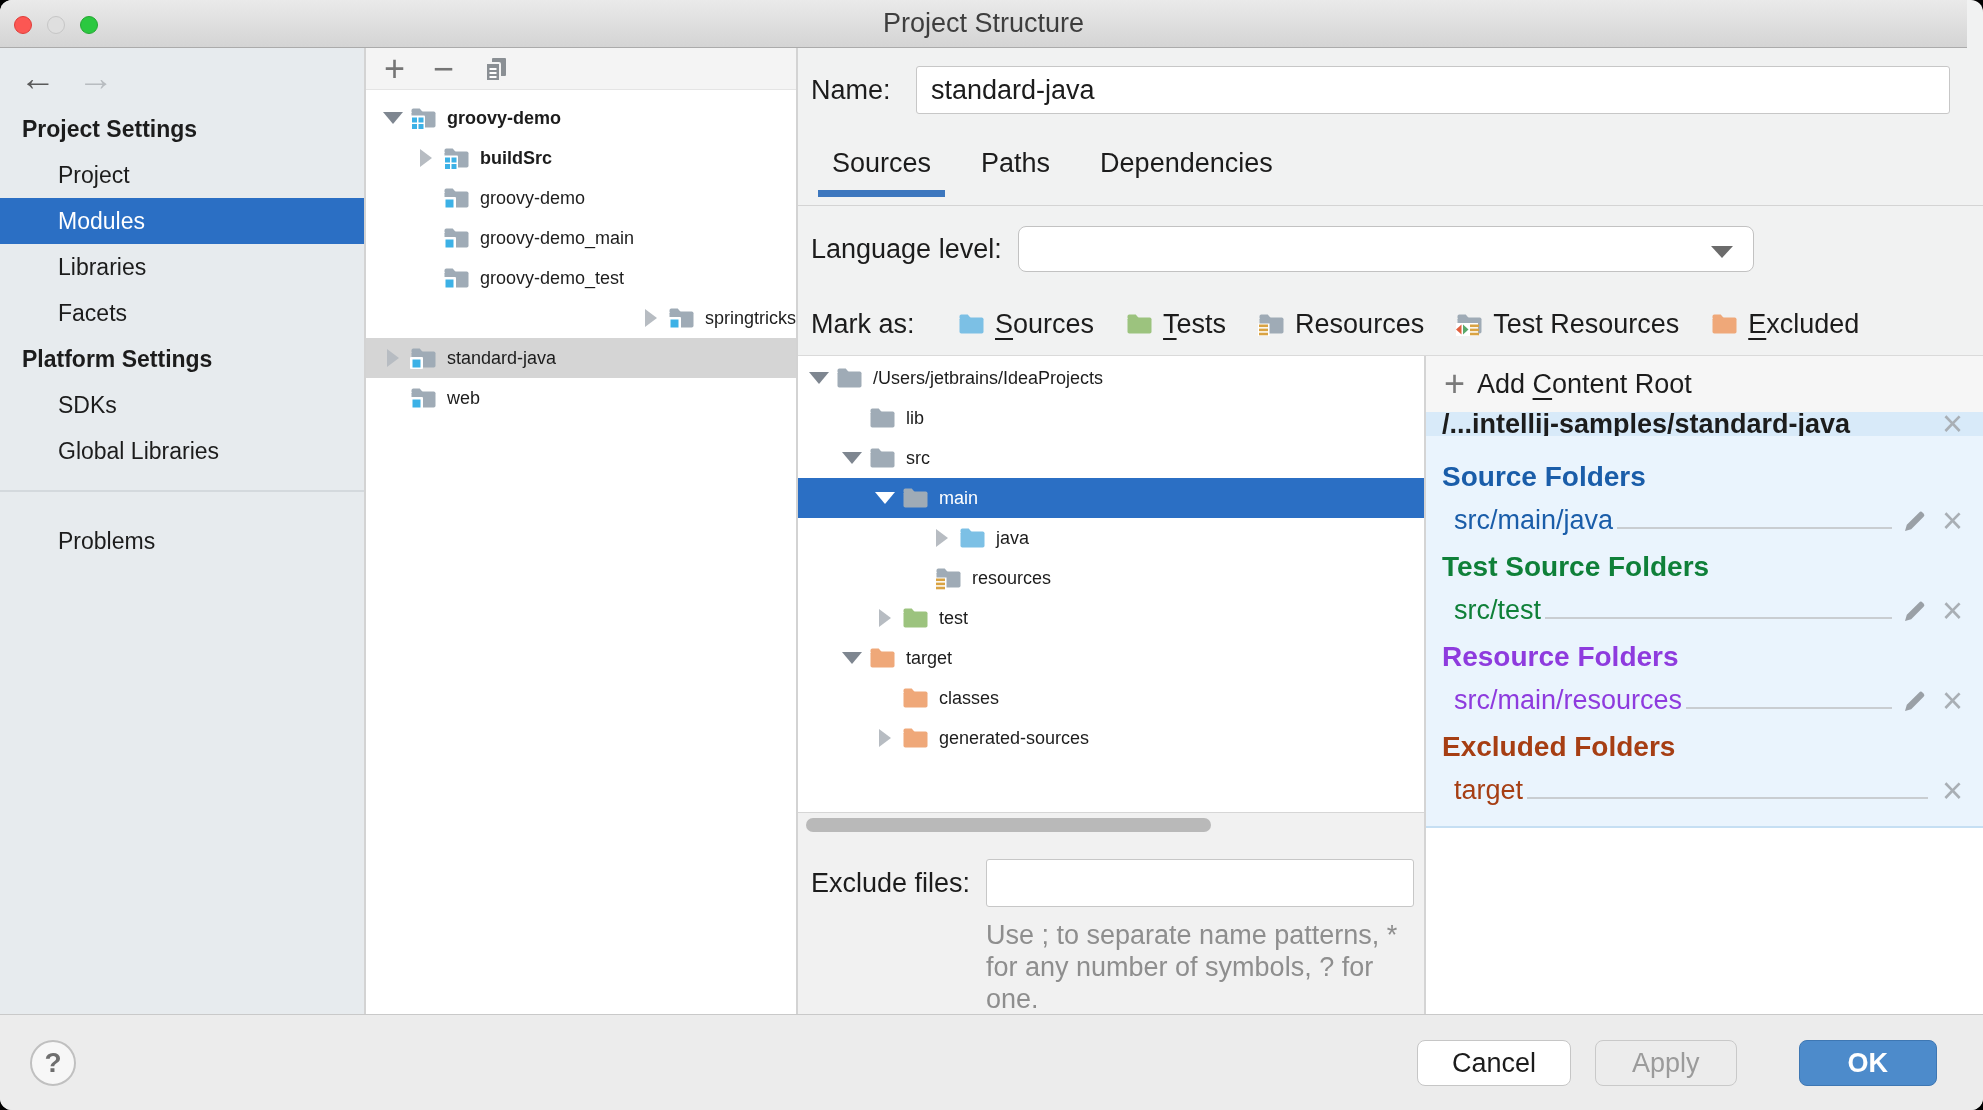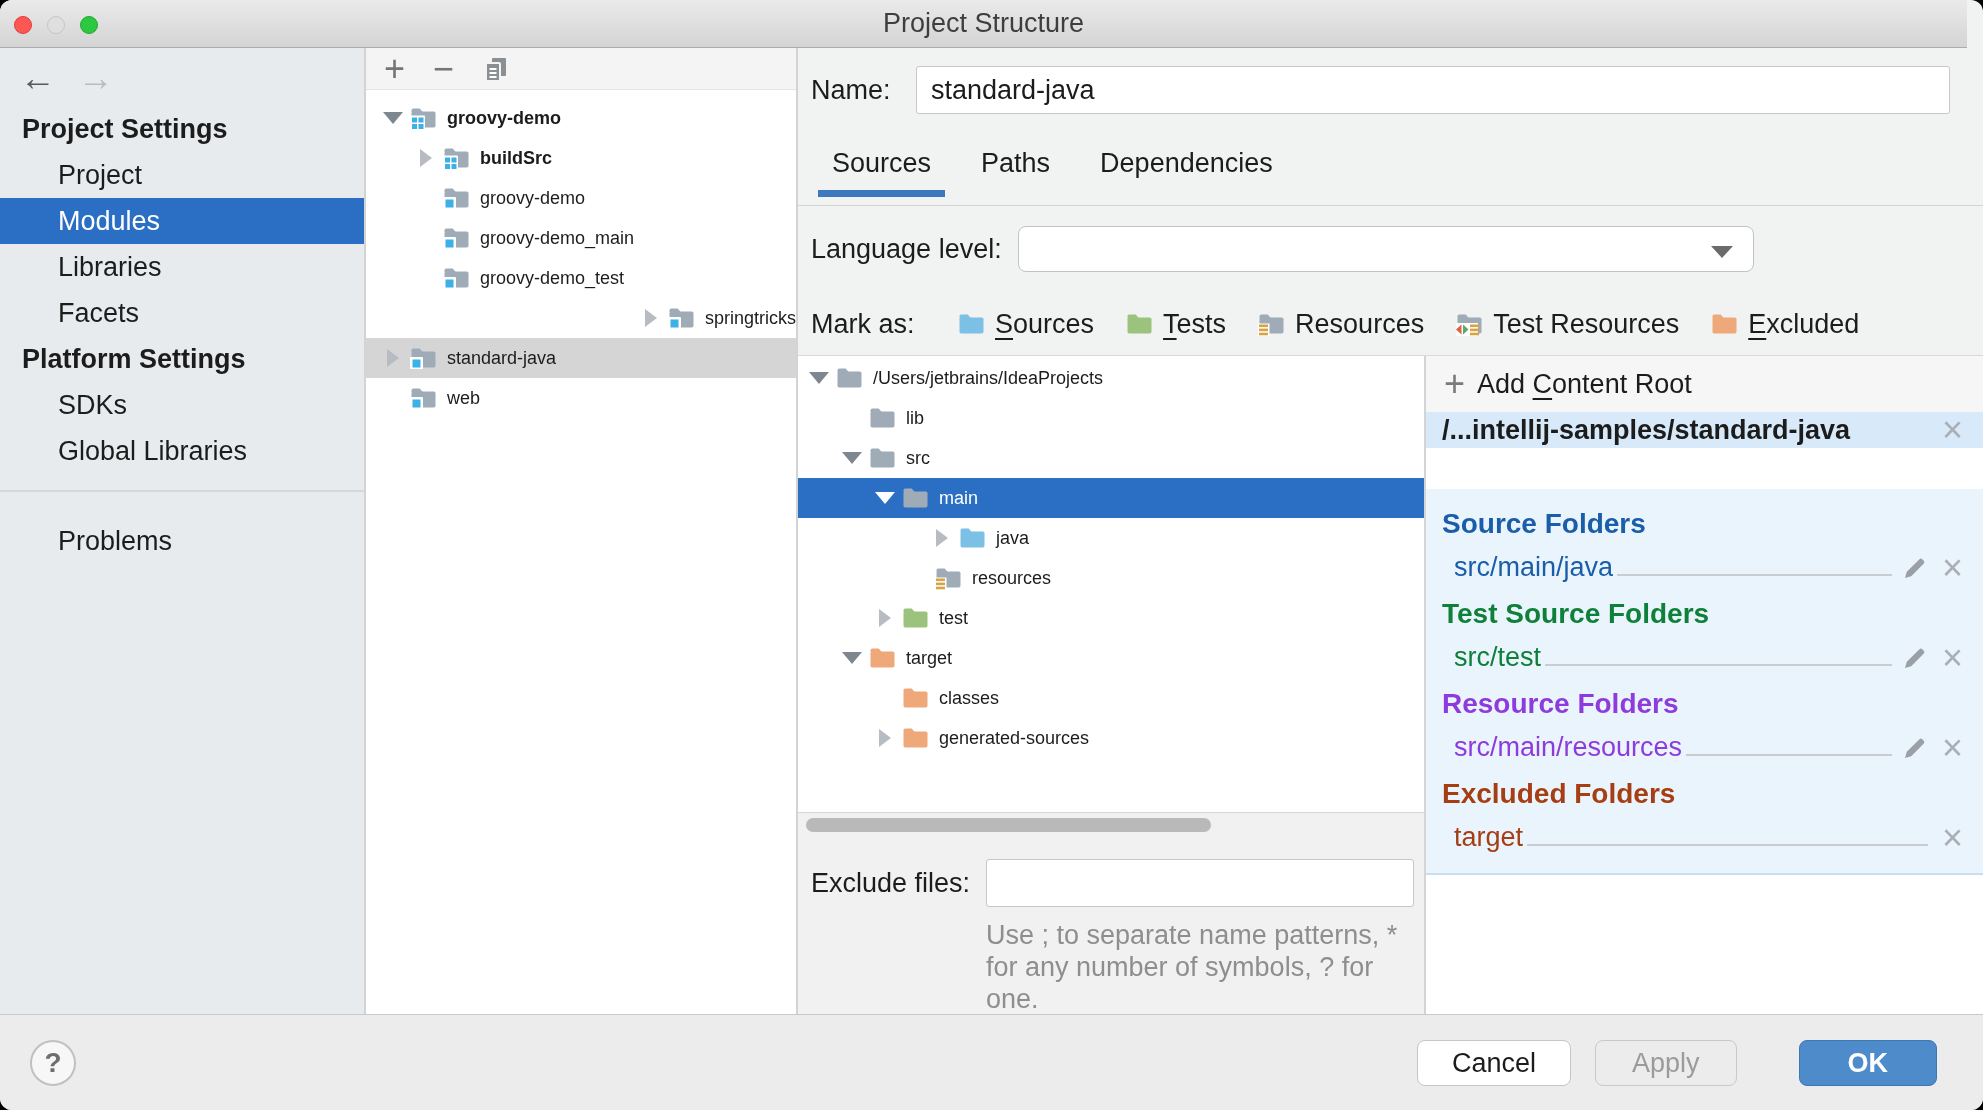--- a/index.html
+++ b/index.html
@@ -18,21 +18,21 @@
   .light.green{background:#2BC840;border:1px solid #24A732;}
   
   .body{position:absolute;top:48px;left:0;right:0;bottom:96px;display:flex;}
   
   .sidebar{width:366px;background:#E7EBEE;border-right:2px solid #D3D3D3;flex:none;}
   .side-arrows{height:46px;padding:14px 0 0 20px;display:flex;gap:22px;align-items:center;}
   .navarrow{font-size:36px;line-height:34px;}
   .navarrow.back{color:#5A5A5A;}
   .navarrow.fwd{color:#B8BCC0;}
   .side-list{margin-top:12px;}
-  .srow{height:46px;display:flex;align-items:center;padding-left:58px;font-size:27px;}
+  .srow{height:46px;display:flex;align-items:center;padding-left:58px;font-size:23px;}
   .srow.header{padding-left:22px;font-weight:bold;}
   .srow.selected{background:#2B6FC4;color:#fff;}
   .srow.divider{height:2px;background:#D4D9DD;margin:16px 0 26px 0;padding:0;}
   
   .modules-panel{width:432px;background:#fff;border-right:2px solid #D3D3D3;flex:none;
     display:flex;flex-direction:column;}
   .mod-toolbar{height:42px;background:#F4F4F4;border-bottom:1px solid #E4E4E4;
     display:flex;align-items:center;gap:28px;padding-left:18px;flex:none;}
   .tbtn{color:#757575;font-size:36px;line-height:30px;display:flex;align-items:center;}
   .mod-tree{padding-top:8px;}
@@ -79,24 +79,24 @@
   .hthumb{width:405px;height:14px;border-radius:7px;background:#B9B9B9;}
   .exclude-area{flex:1;position:relative;}
   .exclude-row{position:absolute;top:22px;left:13px;right:10px;display:flex;align-items:center;}
   .exclude-row .flabel{width:175px;flex:none;}
   .exclude-row .text-input{flex:1;}
   .hint{position:absolute;top:82px;left:188px;width:450px;}
   .hint-line{font-size:27px;line-height:32px;color:#8E8E8E;}
   .content-panel{flex:1;background:#fff;border-left:2px solid #D4D4D4;display:flex;flex-direction:column;}
   .add-root{height:56px;background:#F6F6F6;display:flex;align-items:center;padding-left:18px;font-size:27px;flex:none;}
   .plusglyph{color:#7A7A7A;font-size:36px;margin-right:12px;line-height:30px;}
-  .root-header{height:36px;background:#D8EAF9;display:flex;align-items:center;padding:0 16px;flex:none;}
+  .root-header{height:24px;background:#D8EAF9;display:flex;align-items:center;padding:0 16px;flex:none;}
   .root-path{font-weight:bold;font-size:27px;flex:1;}
   .xmark{color:#A9AFB5;font-size:36px;line-height:30px;padding:0 4px;}
-  .root-body{background:#EAF4FD;border-bottom:2px solid #C6DFF3;padding:4px 16px 20px 16px;flex:none;margin-top:41px;}
+  .root-body{background:#EAF4FD;border-bottom:2px solid #C6DFF3;padding:10px 16px 20px 16px;flex:none;}
   .group{margin-top:15px;}
   .group-heading{font-size:28px;font-weight:bold;color:var(--gc);}
   .path-row{display:flex;align-items:flex-end;margin-top:5px;padding-left:12px;height:38px;}
   .path{font-size:27px;color:var(--gc);}
   .filler{flex:1;border-bottom:2px solid #C9CDD1;margin:0 10px 7px 4px;}
   .pencil{margin:0 10px 2px 0;display:inline-flex;}
   .g-source{--gc:#1A5DA9;} .g-test{--gc:#0F8039;} .g-resource{--gc:#8E3BDE;} .g-excluded{--gc:#A63E13;}
   .content-rest{flex:1;background:#fff;}
   
   .footer{position:absolute;left:0;right:0;bottom:0;height:96px;background:#ECECEC;border-top:1px solid #C9C9C9;}

